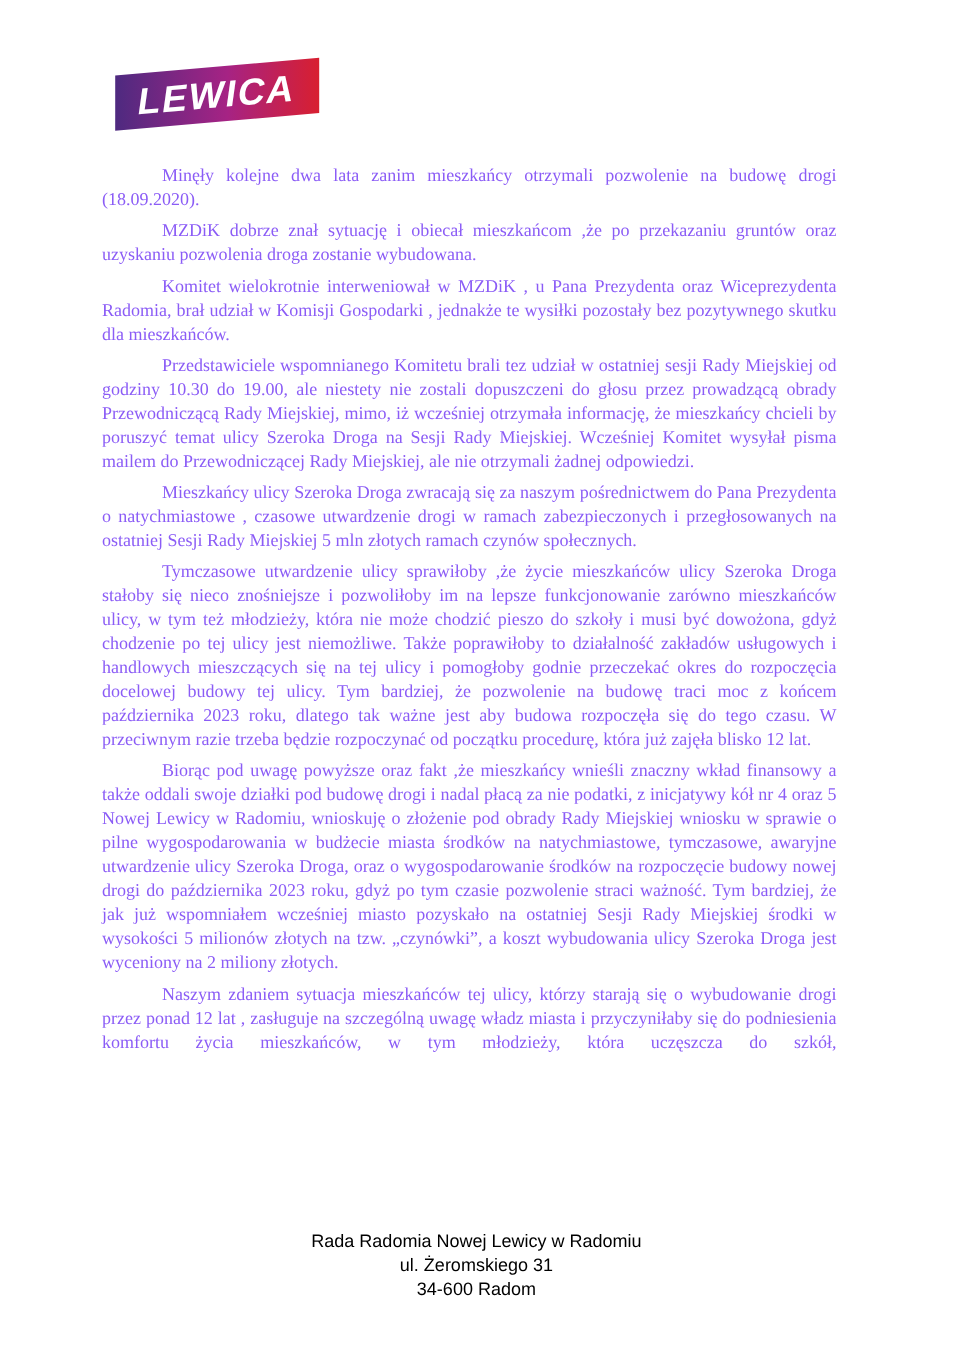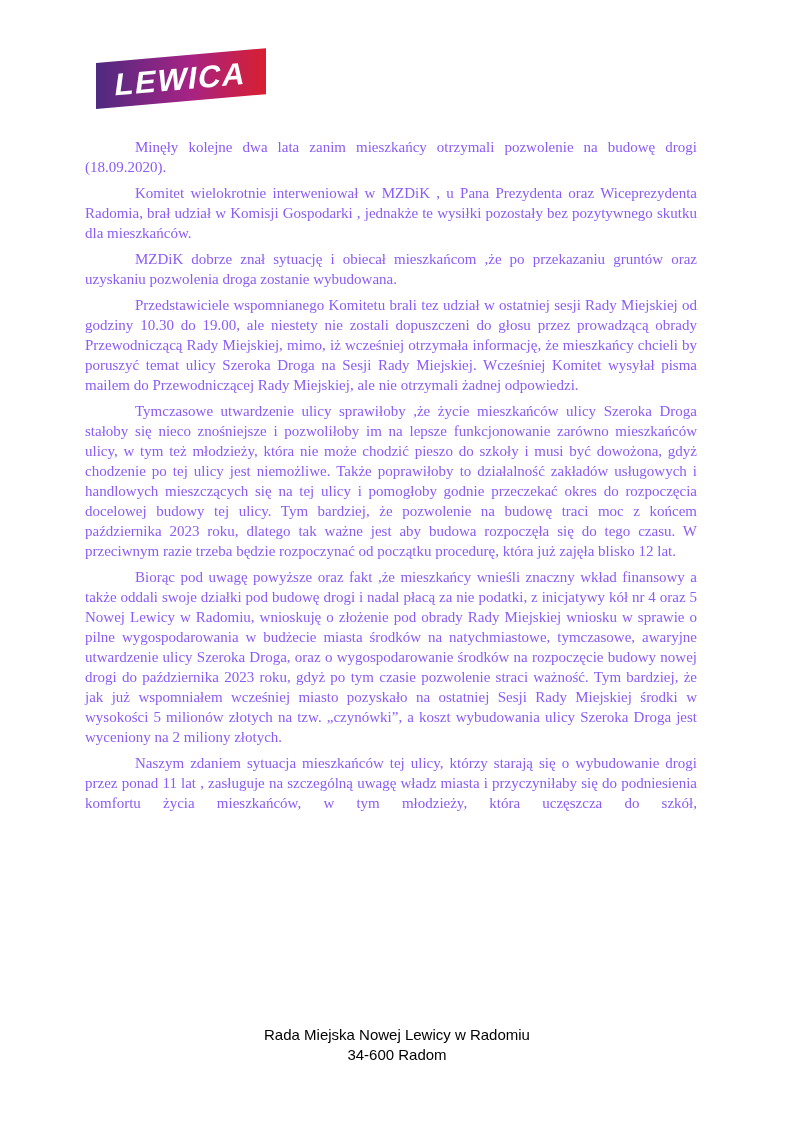--- a/index.html
+++ b/index.html
@@ -77,26 +77,28 @@
 <body>
 
 <div class="page">
 
   <div class="logo" style="background: linear-gradient(90deg, rgb(78, 42, 128) 0%, rgb(166, 35, 132) 55%, rgb(216, 31, 48) 100%);">
     <span class="logo-text" style="color: rgb(255, 255, 255);">LEWICA</span>
   </div>
 
   <div class="doc-body">
     <p>Minęły kolejne dwa lata zanim mieszkańcy otrzymali pozwolenie na budowę drogi (18.09.2020).</p>
+    <p>MZDiK dobrze znał sytuację i obiecał mieszkańcom ,że po przekazaniu gruntów oraz uzyskaniu pozwolenia droga zostanie wybudowana.</p>
     <p>Komitet wielokrotnie interweniował w MZDiK , u Pana Prezydenta oraz Wiceprezydenta Radomia, brał udział w Komisji Gospodarki , jednakże te wysiłki pozostały bez pozytywnego skutku dla mieszkańców.</p>
-    <p>MZDiK dobrze znał sytuację i obiecał mieszkańcom ,że po przekazaniu gruntów oraz uzyskaniu pozwolenia droga zostanie wybudowana.</p>
     <p>Przedstawiciele wspomnianego Komitetu brali tez udział w ostatniej sesji Rady Miejskiej od godziny 10.30 do 19.00, ale niestety nie zostali dopuszczeni do głosu przez prowadzącą obrady Przewodniczącą Rady Miejskiej, mimo, iż wcześniej otrzymała informację, że mieszkańcy chcieli by poruszyć temat ulicy Szeroka Droga na Sesji Rady Miejskiej. Wcześniej Komitet wysyłał pisma mailem do Przewodniczącej Rady Miejskiej, ale nie otrzymali żadnej odpowiedzi.</p>
+    <p>Mieszkańcy ulicy Szeroka Droga zwracają się za naszym pośrednictwem do Pana Prezydenta o natychmiastowe , czasowe utwardzenie drogi w ramach zabezpieczonych i przegłosowanych na ostatniej Sesji Rady Miejskiej 5 mln złotych ramach czynów społecznych.</p>
     <p>Tymczasowe utwardzenie ulicy sprawiłoby ,że życie mieszkańców ulicy Szeroka Droga stałoby się nieco znośniejsze i pozwoliłoby im na lepsze funkcjonowanie zarówno mieszkańców ulicy, w tym też młodzieży, która nie może chodzić pieszo do szkoły i musi być dowożona, gdyż chodzenie po tej ulicy jest niemożliwe. Także poprawiłoby to działalność zakładów usługowych i handlowych mieszczących się na tej ulicy i pomogłoby godnie przeczekać okres do rozpoczęcia docelowej budowy tej ulicy. Tym bardziej, że pozwolenie na budowę traci moc z końcem października 2023 roku, dlatego tak ważne jest aby budowa rozpoczęła się do tego czasu. W przeciwnym razie trzeba będzie rozpoczynać od początku procedurę, która już zajęła blisko 12 lat.</p>
     <p>Biorąc pod uwagę powyższe oraz fakt ,że mieszkańcy wnieśli znaczny wkład finansowy a także oddali swoje działki pod budowę drogi i nadal płacą za nie podatki, z inicjatywy kół nr 4 oraz 5 Nowej Lewicy w Radomiu, wnioskuję o złożenie pod obrady Rady Miejskiej wniosku w sprawie o pilne wygospodarowania w budżecie miasta środków na natychmiastowe, tymczasowe, awaryjne utwardzenie ulicy Szeroka Droga, oraz o wygospodarowanie środków na rozpoczęcie budowy nowej drogi do października 2023 roku, gdyż po tym czasie pozwolenie straci ważność. Tym bardziej, że jak już wspomniałem wcześniej miasto pozyskało na ostatniej Sesji Rady Miejskiej środki w wysokości 5 milionów złotych na tzw. „czynówki”, a koszt wybudowania ulicy Szeroka Droga jest wyceniony na 2 miliony złotych.</p>
-    <p class="justify-last">Naszym zdaniem sytuacja mieszkańców tej ulicy, którzy starają się o wybudowanie drogi przez ponad 11 lat , zasługuje na szczególną uwagę władz miasta i przyczyniłaby się do podniesienia komfortu życia mieszkańców, w tym młodzieży, która uczęszcza do szkół,</p>
+    <p class="justify-last">Naszym zdaniem sytuacja mieszkańców tej ulicy, którzy starają się o wybudowanie drogi przez ponad 12 lat , zasługuje na szczególną uwagę władz miasta i przyczyniłaby się do podniesienia komfortu życia mieszkańców, w tym młodzieży, która uczęszcza do szkół,</p>
   </div>
 
   <div class="footer">
-    <div>Rada Miejska Nowej Lewicy w Radomiu</div>
+    <div>Rada Radomia Nowej Lewicy w Radomiu</div>
+    <div>ul. Żeromskiego 31</div>
     <div>34-600 Radom</div>
   </div>
 
 </div>
 
 </body></html>

